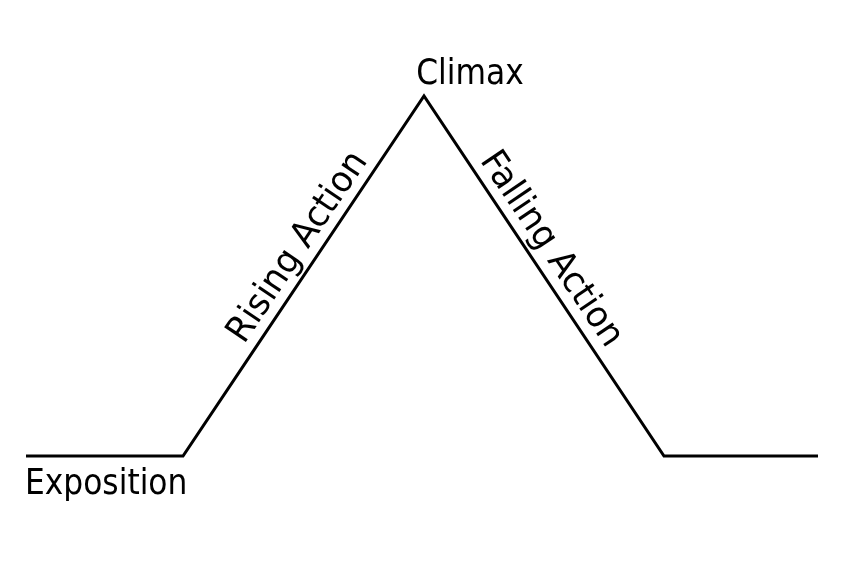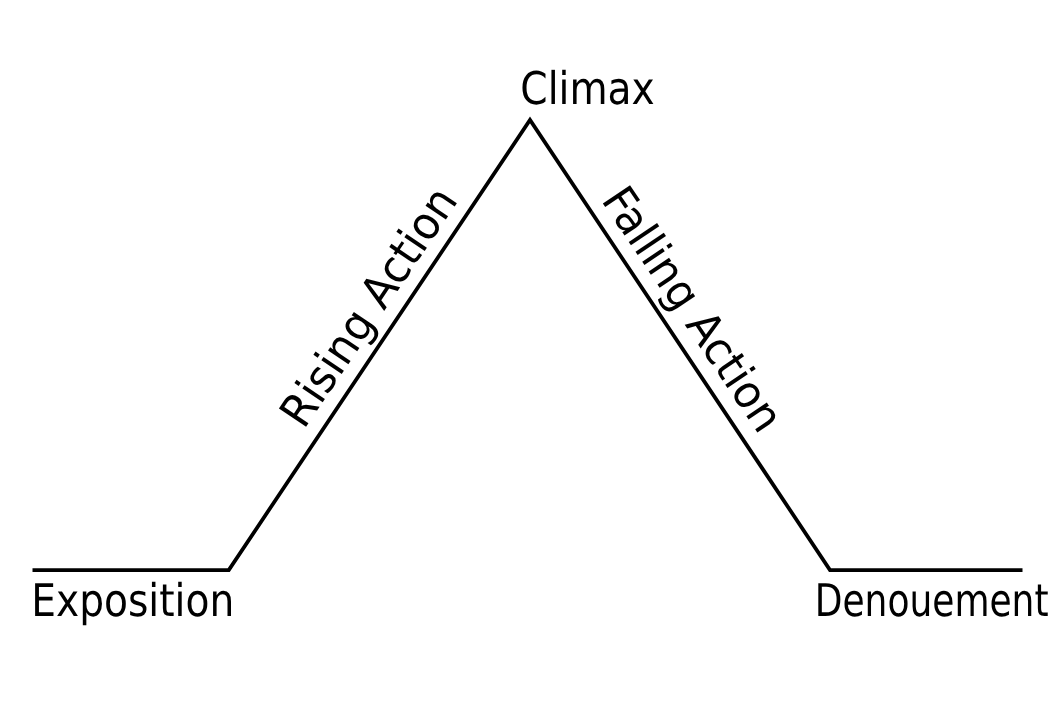--- a/index.html
+++ b/index.html
@@ -82,17 +82,14 @@
   </div>
 
   <div class="label label-falling">
     <span class="condense-slope" style="display:inline-block;">Falling Action</span>
   </div>
 
   <div class="label label-exposition">
     <span class="condense condense-left">Exposition</span>
   </div>
 
-  <div class="label label-denouement">
-    <span class="condense condense-right condense-tight">Denouement</span>
-  </div>
 
 </div>
 
 </body></html>

